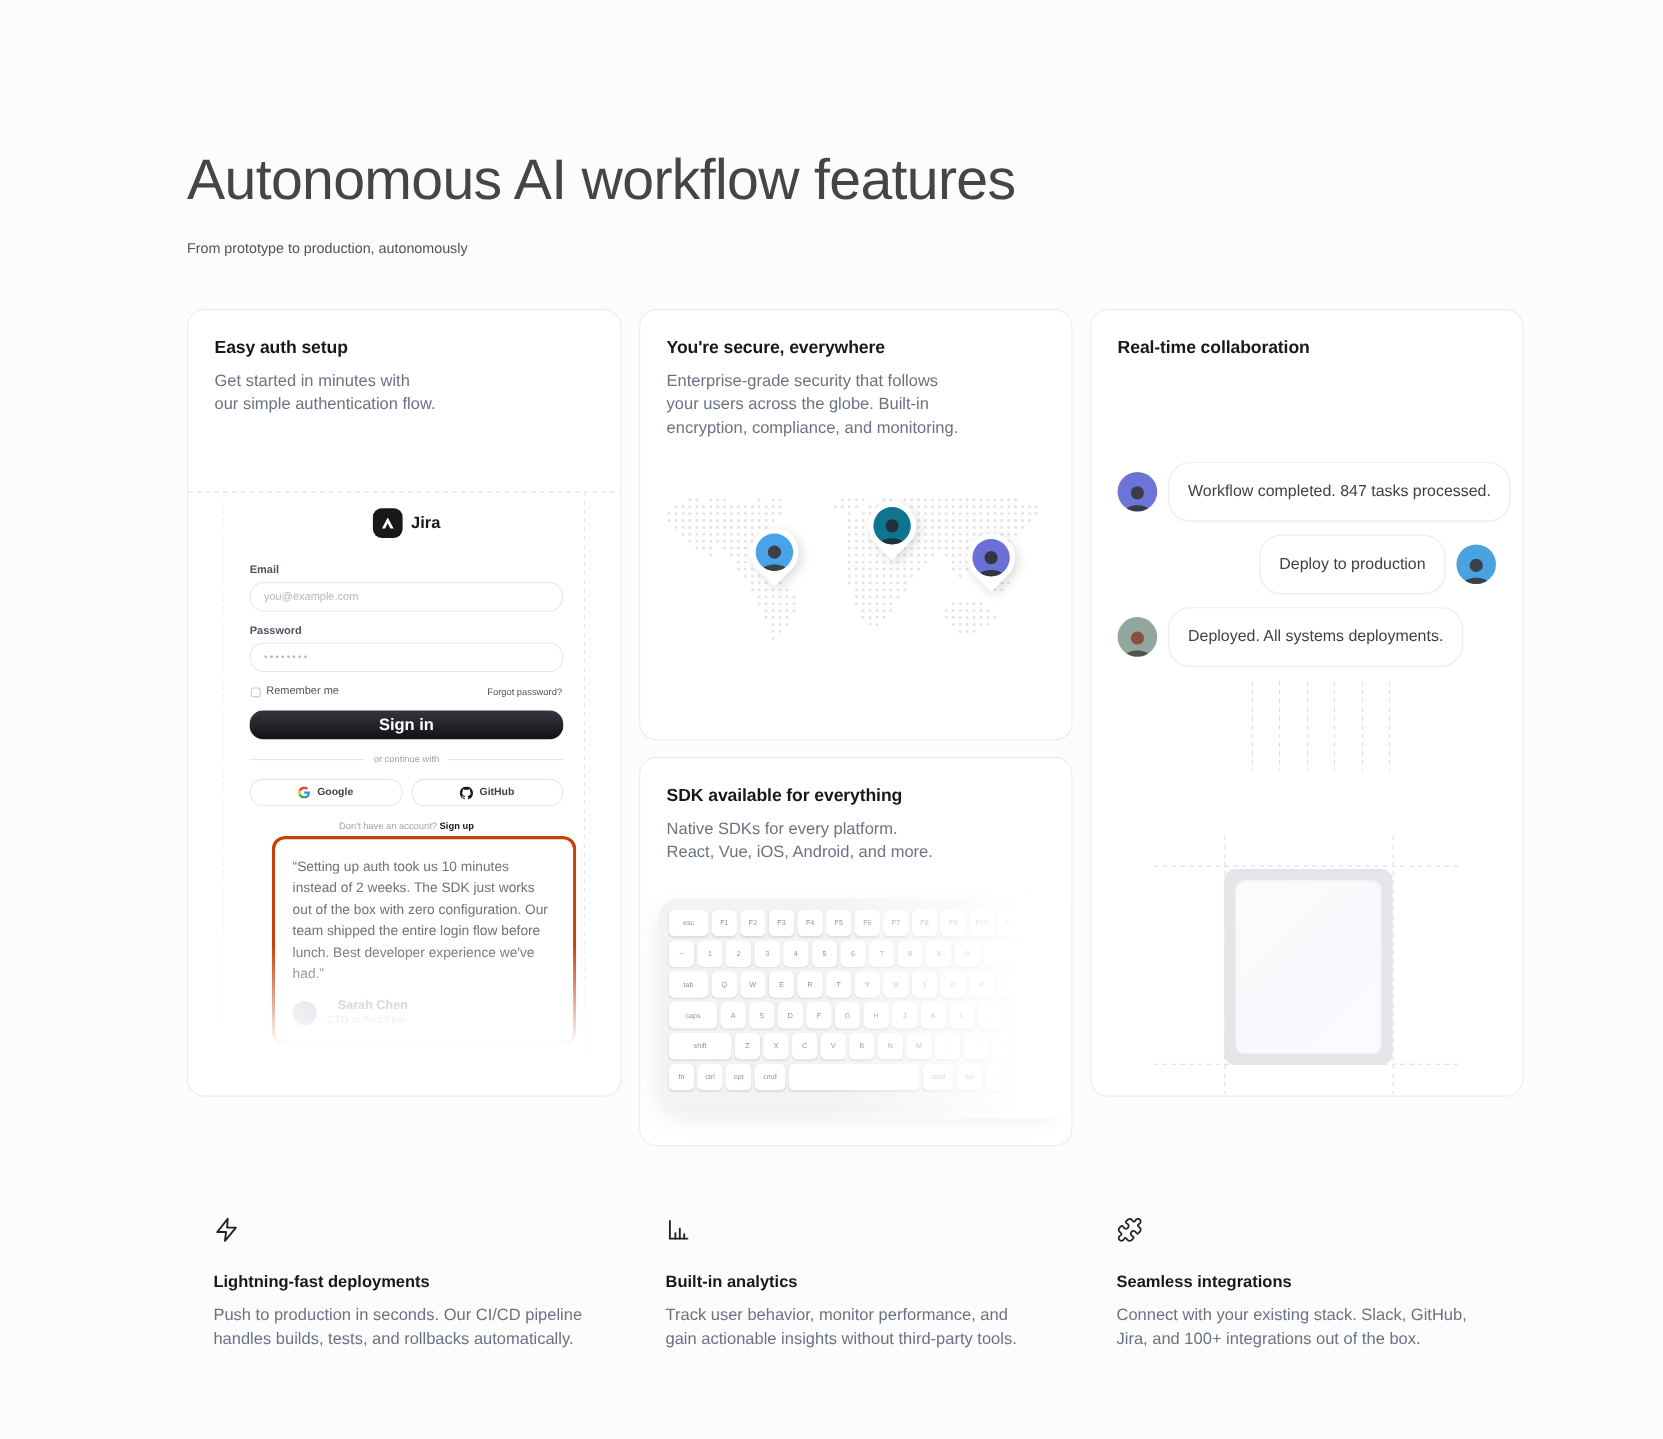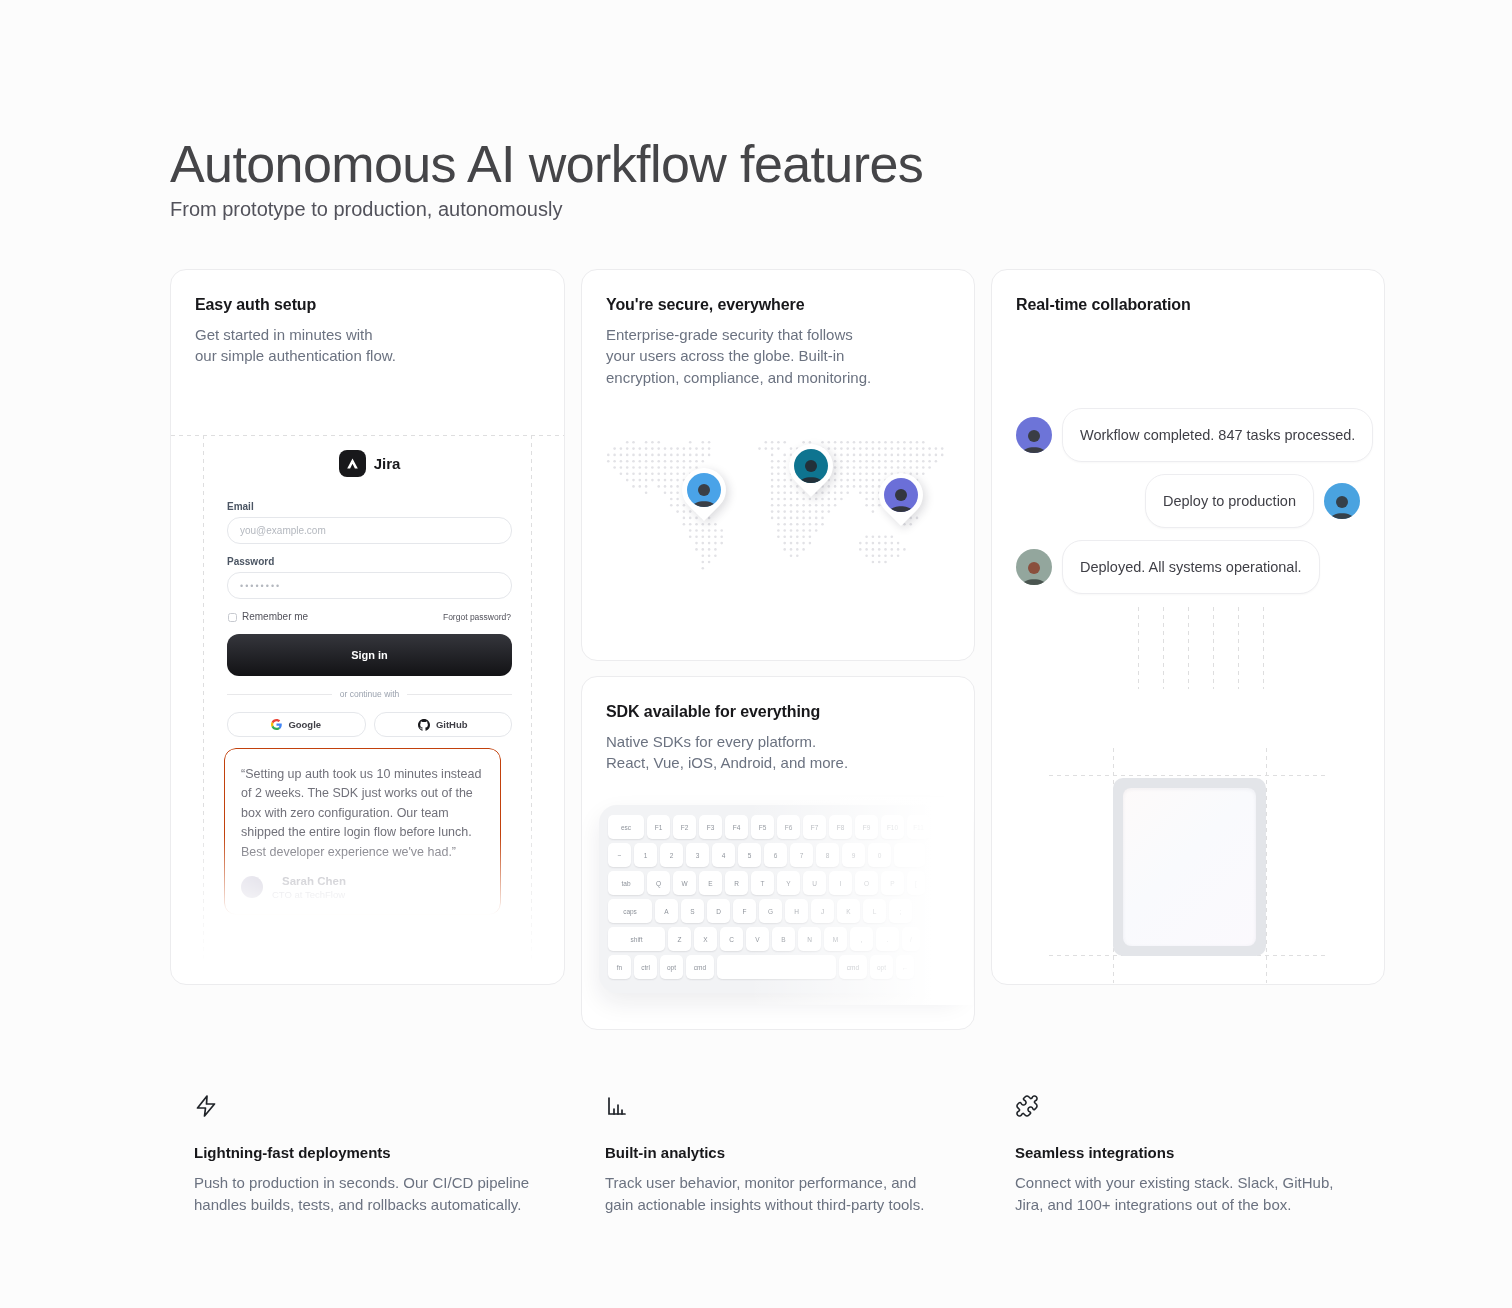--- a/index.html
+++ b/index.html
@@ -2,21 +2,21 @@
 <html><head>
 <meta charset="utf-8">
 <style>
   * { margin:0; padding:0; box-sizing:border-box; }
   html,body { width:1512px; height:1308px; background:#fcfcfc; font-family:"Liberation Sans", sans-serif; overflow:hidden; }
 
   .page { padding:134px 127px 0 170px; position:relative; }
 
   
   .page-title { font-size:52px; font-weight:500; color:#454548; letter-spacing:-0.6px; }
-  .page-subtitle { margin-top:4px; font-size:20px; color:#52525b; }
+  .page-subtitle { margin-top:24px; font-size:13px; color:#52525b; }
 
   
   .cards { margin-top:48px; display:grid; grid-template-columns:395px 394px 394px; gap:16px; }
   .card { background:#ffffff; border:1px solid #ececee; border-radius:16px; position:relative; overflow:hidden; }
   .card-pad { padding:26px 24px; }
   .card-title { font-size:16px; font-weight:700; color:#18181b; letter-spacing:-0.1px; }
   .card-desc { margin-top:10px; font-size:15px; line-height:1.42; color:#6b7280; white-space:pre-line; }
   .col { display:flex; flex-direction:column; gap:15px; }
   .card-tall { height:716px; }
   .card-map { height:392px; }
@@ -39,33 +39,33 @@
   .f-label { font-size:10px; font-weight:600; color:#4b5563; margin-bottom:5px; }
   .f-input { width:100%; height:27px; border:1px solid #e5e7eb; border-radius:13px; background:#fff;
              padding:0 12px; font-size:10px; color:#374151; font-family:"Liberation Sans",sans-serif; }
   .f-input::placeholder { color:#b4b8bf; }
   .f-input.pwd::placeholder { letter-spacing:2px; font-size:9px; }
   .f-group { margin-bottom:12px; }
   .remember-row { display:flex; align-items:center; justify-content:space-between; margin:2px 1px 12px; }
   .remember { display:flex; align-items:flex-end; gap:5px; font-size:10px; color:#52525b; }
   .checkbox { width:9px; height:9px; border:1px solid #c7cad0; border-radius:2.5px; background:#fff; }
   .forgot { font-size:8.5px; color:#52525b; cursor:pointer; }
-  .signin-btn { width:100%; height:42px; border:none; border-radius:12px; color:#fff; font-size:11px; font-weight:700;
+  .signin-btn { width:100%; height:26px; border:none; border-radius:12px; color:#fff; font-size:15px; font-weight:700;
                 background:linear-gradient(180deg,#35363c,#121215); cursor:pointer; font-family:"Liberation Sans",sans-serif; }
   .divider { display:flex; align-items:center; gap:8px; margin:13px 0; color:#9ca3af; font-size:8.5px; }
   .divider::before,.divider::after { content:""; flex:1; height:1px; background:#e8e8ea; }
   .social-row { display:flex; gap:8px; }
   .social-btn { flex:1; height:25px; border:1px solid #e5e7eb; border-radius:12px; background:#fff; display:flex;
                 align-items:center; justify-content:center; gap:6px; font-size:9.5px; font-weight:600; color:#3f3f46; cursor:pointer;
                 font-family:"Liberation Sans",sans-serif; }
   .signup-row { margin-top:13px; text-align:center; font-size:8.5px; color:#9ca3af; }
   .signup-link { color:#18181b; font-weight:700; cursor:pointer; }
 
   
-  .testimonial { position:absolute; left:53px; top:478px; width:277px; background:#fff; border:1px solid #c2410c;
+  .testimonial { position:absolute; left:76px; top:478px; width:277px; background:#fff; border:3px solid #c2410c;
                  border-radius:12px; padding:16px 16px 14px;
                  -webkit-mask-image:linear-gradient(180deg,#000 52%,rgba(0,0,0,.3) 86%,transparent);
                  mask-image:linear-gradient(180deg,#000 52%,rgba(0,0,0,.3) 86%,transparent); }
   .quote { font-size:12.5px; line-height:1.55; color:#71717a; }
   .t-person { display:flex; align-items:center; gap:9px; margin-top:13px; }
   .t-avatar { width:22px; height:22px; border-radius:50%; background:linear-gradient(135deg,#d7d4e2,#bdb9cc); }
   .t-name { font-size:11.5px; color:#a1a1aa; font-weight:600;margin-left:10px; }
   .t-role { font-size:9.5px; color:#c6c6cf; margin-top:2px; }
 
   
@@ -852,21 +852,21 @@
             </svg>
           </div>
         </div>
         <div class="msg-row">
           <div class="chat-avatar" style="background:#93a69d;">
             <svg width="30" height="26" viewBox="0 0 30 26">
               <circle cx="15" cy="9" r="6" fill="#8a4f3d"></circle>
                 <path d="M3 27 C3 18 27 18 27 27 Z" fill="#4a5550"></path>
             </svg>
           </div>
-          <div class="bubble">Deployed. All systems operational.</div>
+          <div class="bubble">Deployed. All systems deployments.</div>
         </div>
       </div>
 
       <div class="collab-dashes"></div>
 
       <div class="guide-h frame-gh-top"></div>
       <div class="guide-h frame-gh-bot"></div>
       <div class="guide-v frame-gv-l"></div>
       <div class="guide-v frame-gv-r"></div>
       <div class="frame">

